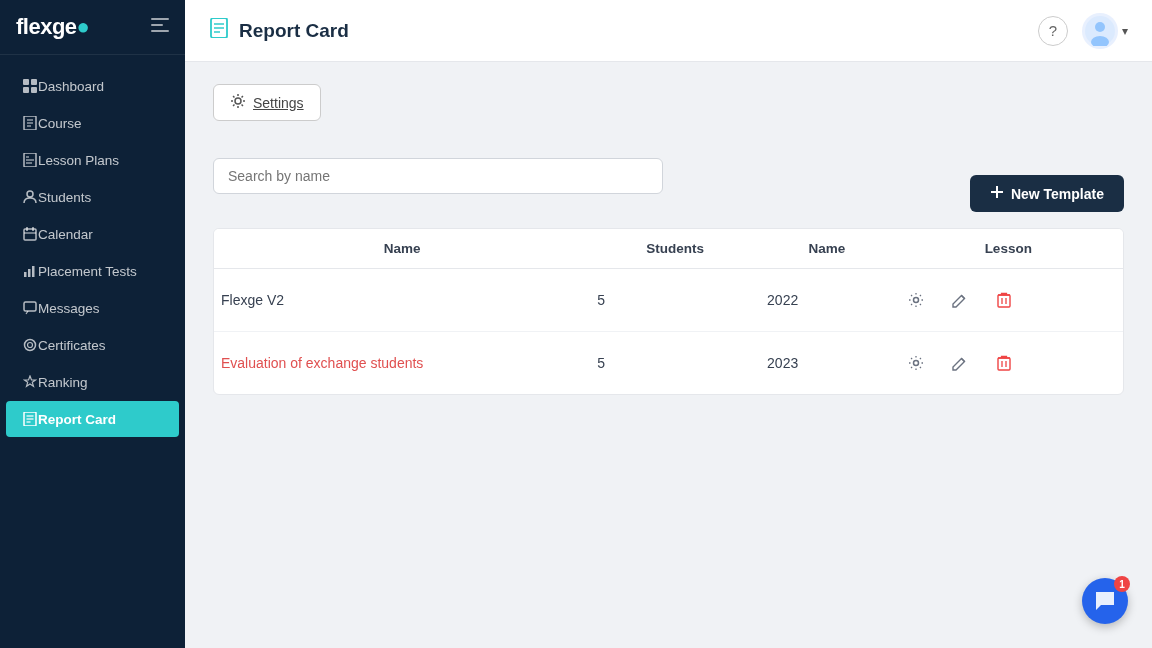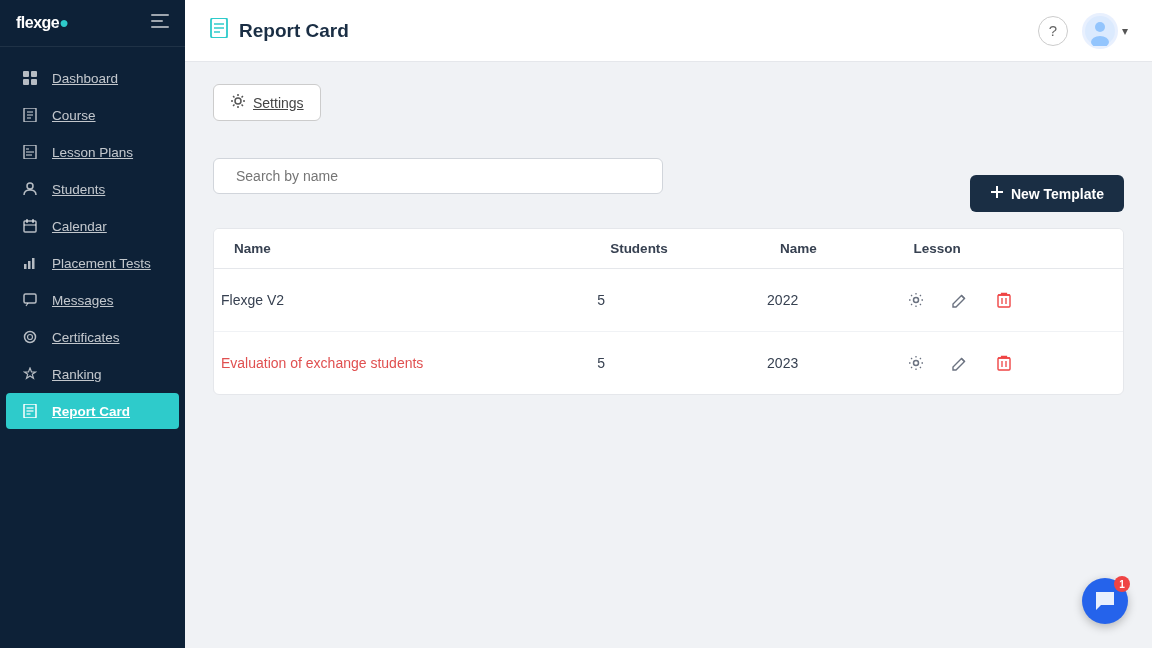--- a/index.html
+++ b/index.html
@@ -17,21 +17,21 @@
     }
     .sidebar-logo {
       padding: 14px 16px;
       display: flex;
       align-items: center;
       justify-content: space-between;
       border-bottom: 1px solid rgba(255,255,255,0.08);
     }
     .logo-text {
       color: #fff;
-      font-size: 16px;
+      font-size: 22px;
       font-weight: 700;
       letter-spacing: -0.5px;
     }
     .logo-dot {
       color: #2ecbcb;
     }
     .sidebar-collapse-btn {
       color: rgba(255,255,255,0.6);
       cursor: pointer;
       font-size: 16px;
@@ -42,23 +42,22 @@
     }
     .sidebar-item {
       display: flex;
       align-items: center;
       padding: 10px 16px;
       color: rgba(255,255,255,0.75);
       font-size: 13.5px;
       cursor: pointer;
       border-radius: 4px;
       margin: 1px 6px;
-      gap: 14px;
+      gap: 0;
       transition: background 0.15s;
-      text-decoration: underline;
     }
     .sidebar-item.active {
       background: #2ecbcb;
       color: #fff;
       font-weight: 600;
     }
     .sidebar-icon {
       width: 16px;
       height: 16px;
       display: inline-flex;
@@ -167,21 +166,21 @@
 
     
     .toolbar {
       display: flex;
       align-items: center;
       justify-content: space-between;
       margin-bottom: 16px;
     }
     .search-input {
       width: 450px;
-      padding: 9px 22px;
+      padding: 9px 14px;
       border: 1.5px solid #d1d5db;
       border-radius: 6px;
       font-size: 14px;
       color: #555;
       background: #fff;
       outline: none;
     }
     .new-template-btn {
       display: flex;
       align-items: center;
@@ -207,21 +206,21 @@
     table {
       width: 100%;
       border-collapse: collapse;
     }
     thead tr {
       background: #fff;
       border-bottom: 1.5px solid #e5e7eb;
     }
     th {
       padding: 12px 20px;
-      text-align: left;
+      text-align: center;
       font-size: 13.5px;
       font-weight: 600;
       color: #374151;
     }
     td {
       padding: 16px 7px;
       font-size: 14px;
       color: #374151;
       border-bottom: 1px solid #f0f2f5;
     }

